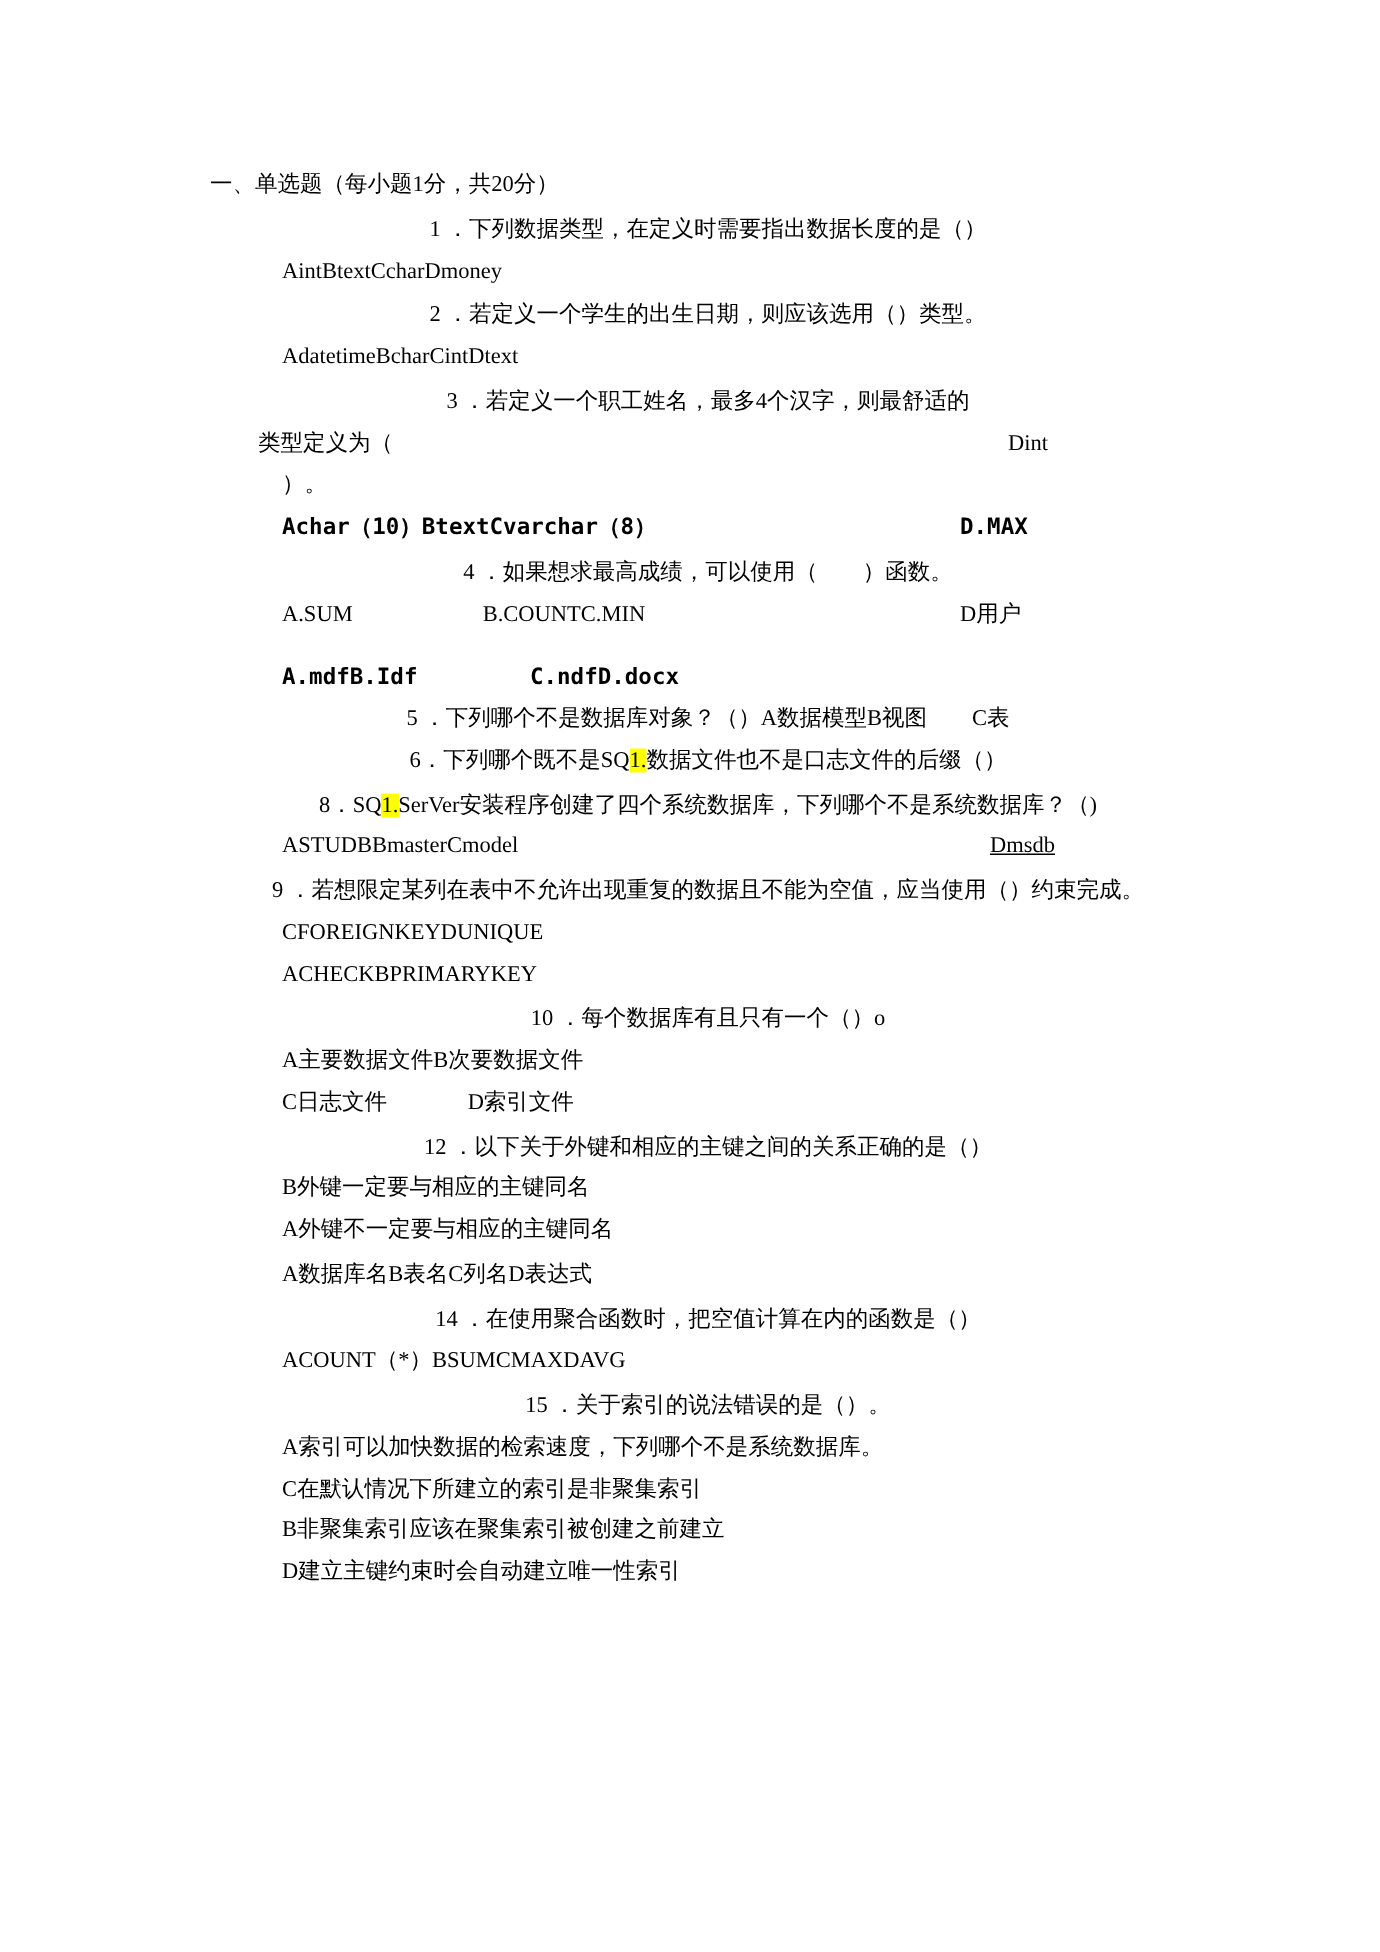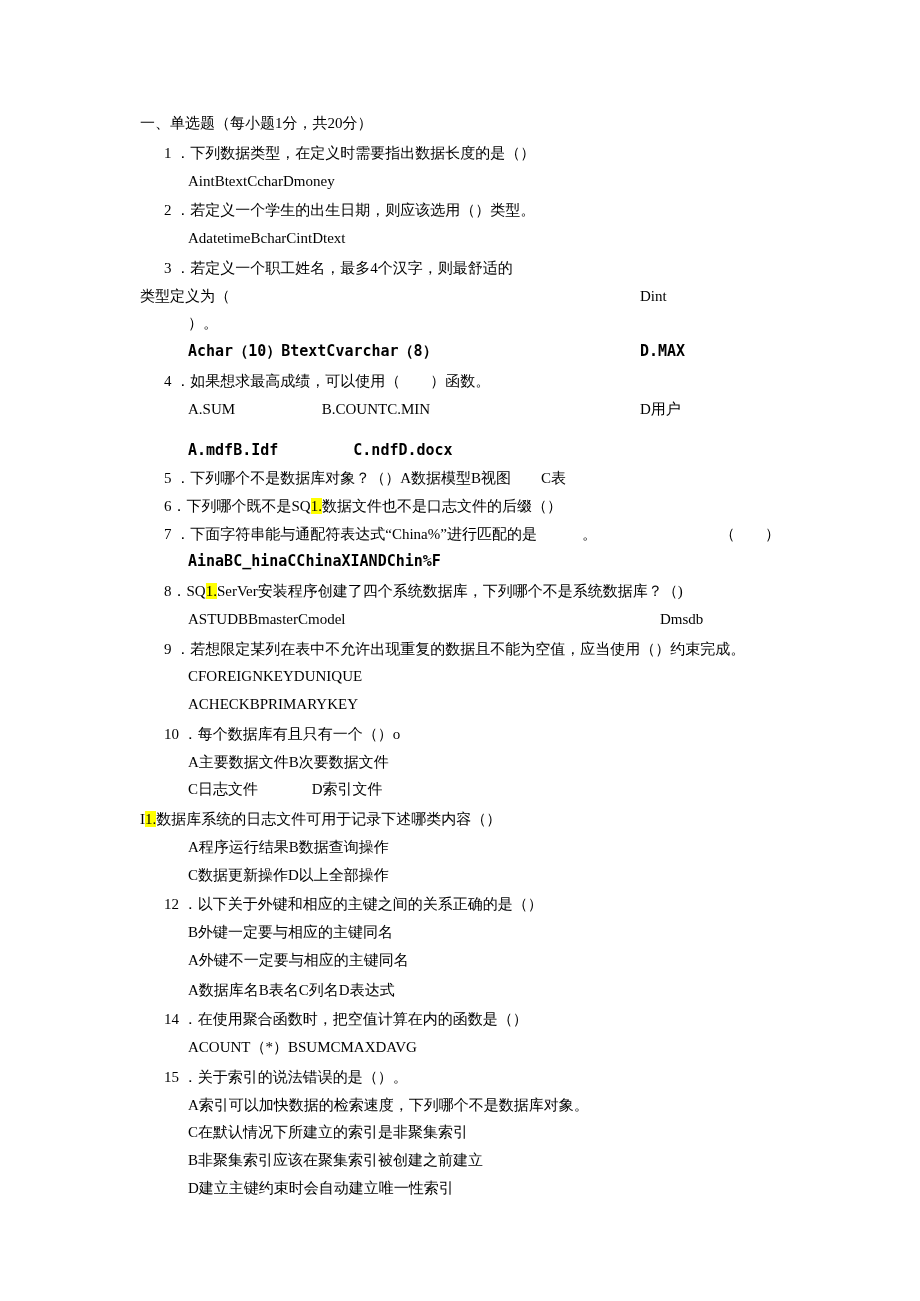--- a/index.html
+++ b/index.html
@@ -19,20 +19,21 @@
     .section-title {
       margin-bottom: 2px;
     }
     .q {
       margin-bottom: 2px;
       position: relative;
     }
     .indent1 {
       padding-left: 48px;
       text-indent: -24px;
+      text-align: center;
     }
     .indent1b {
       padding-left: 48px;
     }
     .indent2 {
       padding-left: 48px;
     }
     .indent3 {
       padding-left: 56px;
     }
@@ -79,21 +80,21 @@
       <span>．若定义一个学生的出生日期，则应该选用（）类型。</span>
     </div>
     <div class="indent2 line">AdatetimeBcharCintDtext</div>
   </div>
 
   <div class="q">
     <div class="indent1 line">
       <span>3</span>
       <span>．若定义一个职工姓名，最多4个汉字，则最舒适的</span>
     </div>
-    <div class="line" style="padding-left:0;">
+    <div class="line" style="padding-left:0;margin-left:32px;">
       <span style="display:inline-block;">类型定义为（</span>
       <span class="rtcol">Dint</span>
     </div>
     <div class="indent1b line">）。</div>
     <div class="indent2 line">
       <span class="mono">Achar（10）BtextCvarchar（8）</span>
       <span class="rtcol mono">D.MAX</span>
     </div>
   </div>
 
@@ -117,36 +118,28 @@
       <span>．下列哪个不是数据库对象？（）A数据模型B视图　　C表</span>
     </div>
   </div>
 
   <div class="q small-gap">
     <div class="indent1 line">
       <span>6</span><span>．下列哪个既不是SQ</span><span class="hl">1.</span><span>数据文件也不是口志文件的后缀（）</span>
     </div>
   </div>
 
-  <div class="q small-gap">
-    <div class="indent1 line">
-      <span>7</span>
-      <span>．下面字符串能与通配符表达式“China%”进行匹配的是　　　。</span>
-      <span class="rt-far">（　　）</span>
-    </div>
-    <div class="indent2 line mono">AinaBC_hinaCChinaXIANDChin%F</div>
-  </div>
 
   <div class="q">
     <div class="indent1 line">
       <span>8</span><span>．SQ</span><span class="hl">1.</span><span>SerVer安装程序创建了四个系统数据库，下列哪个不是系统数据库？（)</span>
     </div>
     <div class="indent2 line">
       <span>ASTUDBBmasterCmodel</span>
-      <span style="position:absolute;left:520px;">Dmsdb</span>
+      <span style="position:absolute;left:520px;text-decoration:underline;">Dmsdb</span>
     </div>
   </div>
 
   <div class="q">
     <div class="indent1 line">
       <span>9</span>
       <span>．若想限定某列在表中不允许出现重复的数据且不能为空值，应当使用（）约束完成。</span>
     </div>
     <div class="indent2 line">CFOREIGNKEYDUNIQUE</div>
     <div class="indent2 line">ACHECKBPRIMARYKEY</div>
@@ -157,27 +150,20 @@
       <span>10</span>
       <span>．每个数据库有且只有一个（）o</span>
     </div>
     <div class="indent2 line">A主要数据文件B次要数据文件</div>
     <div class="indent2 line">
       <span style="display:inline-block;width:120px;">C日志文件</span>
       <span>D索引文件</span>
     </div>
   </div>
 
-  <div class="q">
-    <div class="line" style="padding-left:24px;text-indent:-24px;">
-      <span>I</span><span class="hl">1.</span><span>数据库系统的日志文件可用于记录下述哪类内容（）</span>
-    </div>
-    <div class="indent2 line">A程序运行结果B数据查询操作</div>
-    <div class="indent2 line">C数据更新操作D以上全部操作</div>
-  </div>
 
   <div class="q">
     <div class="indent1 line">
       <span>12</span>
       <span>．以下关于外键和相应的主键之间的关系正确的是（）</span>
     </div>
     <div class="indent2 line">B外键一定要与相应的主键同名</div>
     <div class="indent2 line">A外键不一定要与相应的主键同名</div>
   </div>
 
@@ -191,19 +177,19 @@
       <span>．在使用聚合函数时，把空值计算在内的函数是（）</span>
     </div>
     <div class="indent2 line">ACOUNT（*）BSUMCMAXDAVG</div>
   </div>
 
   <div class="q">
     <div class="indent1 line">
       <span>15</span>
       <span>．关于索引的说法错误的是（）。</span>
     </div>
-    <div class="indent2 line">A索引可以加快数据的检索速度，下列哪个不是数据库对象。</div>
+    <div class="indent2 line">A索引可以加快数据的检索速度，下列哪个不是系统数据库。</div>
     <div class="indent2 line">C在默认情况下所建立的索引是非聚集索引</div>
     <div class="indent2 line">B非聚集索引应该在聚集索引被创建之前建立</div>
     <div class="indent2 line">D建立主键约束时会自动建立唯一性索引</div>
   </div>
 
 </div>
 
 </body></html>

